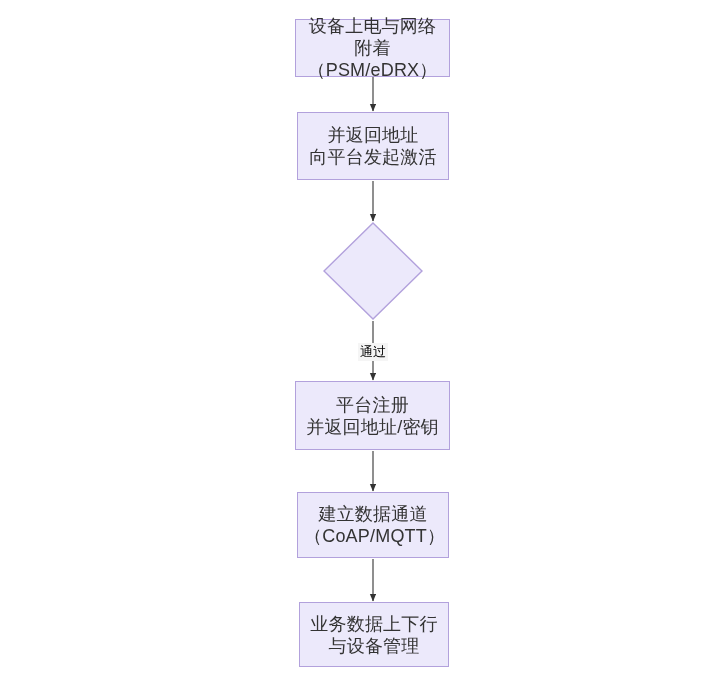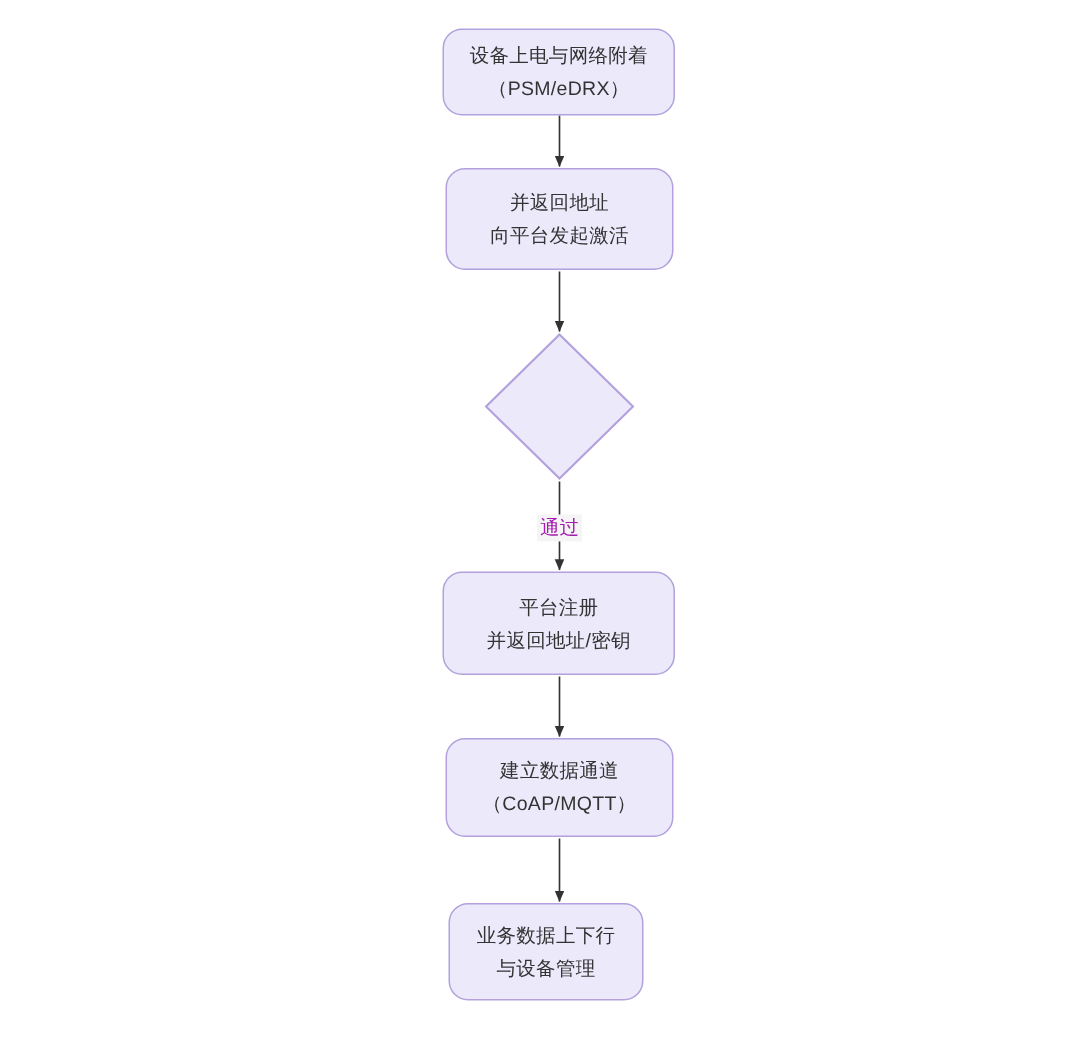--- a/index.html
+++ b/index.html
@@ -27,25 +27,24 @@
     pointer-events: none;
   }
   .node {
     position: absolute;
     box-sizing: border-box;
     display: flex;
     align-items: center;
     justify-content: center;
     text-align: center;
     color: #333333;
-    font-size: 13px;
+    font-size: 18px;
     line-height: 22px;
     letter-spacing: 0.2px;
     white-space: pre-line;
-    border-radius: 13px;
   }
   .node.process {
     background: #ece9fb;
     border: 1.4px solid #b2a1dc;
   }
   .node-label {
     display: block;
     width: 100%;
     padding: 0 6px;
     box-sizing: border-box;
@@ -60,21 +59,21 @@
     top: 0;
     width: 100%;
     height: 100%;
   }
   .decision .node-label {
     position: relative;
     z-index: 2;
   }
   .edge-label {
     position: absolute;
-    color: #a21caf;
+    color: #000000;
     font-size: 13px;
     line-height: 16px;
     background: #f5f5f5;
     padding: 1px 2px;
     white-space: nowrap;
     transform: translate(-50%, -50%);
   }
 </style>
 </head>
 <body>
@@ -99,19 +98,19 @@
 （PSM/eDRX）</span></div>
       <div class="node process" style="left: 297px; top: 112px; width: 152px; height: 68px;"><span class="node-label">并返回地址
 向平台发起激活</span></div>
       <div class="node decision" style="left: 323px; top: 222px; width: 100px; height: 98px;"><svg class="diamond-shape" viewBox="0 0 100 98">
           <polygon points="50,1 99,49 50,97 1,49" fill="#ece9fb" stroke="#b2a1dc" stroke-width="1.4"></polygon>
         </svg></div>
       <div class="node process" style="left: 295px; top: 381px; width: 155px; height: 69px;"><span class="node-label">平台注册
 并返回地址/密钥</span></div>
       <div class="node process" style="left: 297px; top: 492px; width: 152px; height: 66px;"><span class="node-label">建立数据通道
 （CoAP/MQTT）</span></div>
-      <div class="node process" style="left: 299px; top: 602px; width: 130px; height: 65px;"><span class="node-label">业务数据上下行
+      <div class="node process" style="left: 299px; top: 602px; width: 150px; height: 65px;"><span class="node-label">业务数据上下行
 与设备管理</span></div>
     </div>
   <div id="labels-layer">
       <div class="edge-label" style="left: 373px; top: 352px;">通过</div>
     </div>
 </div>
 
 </body></html>

